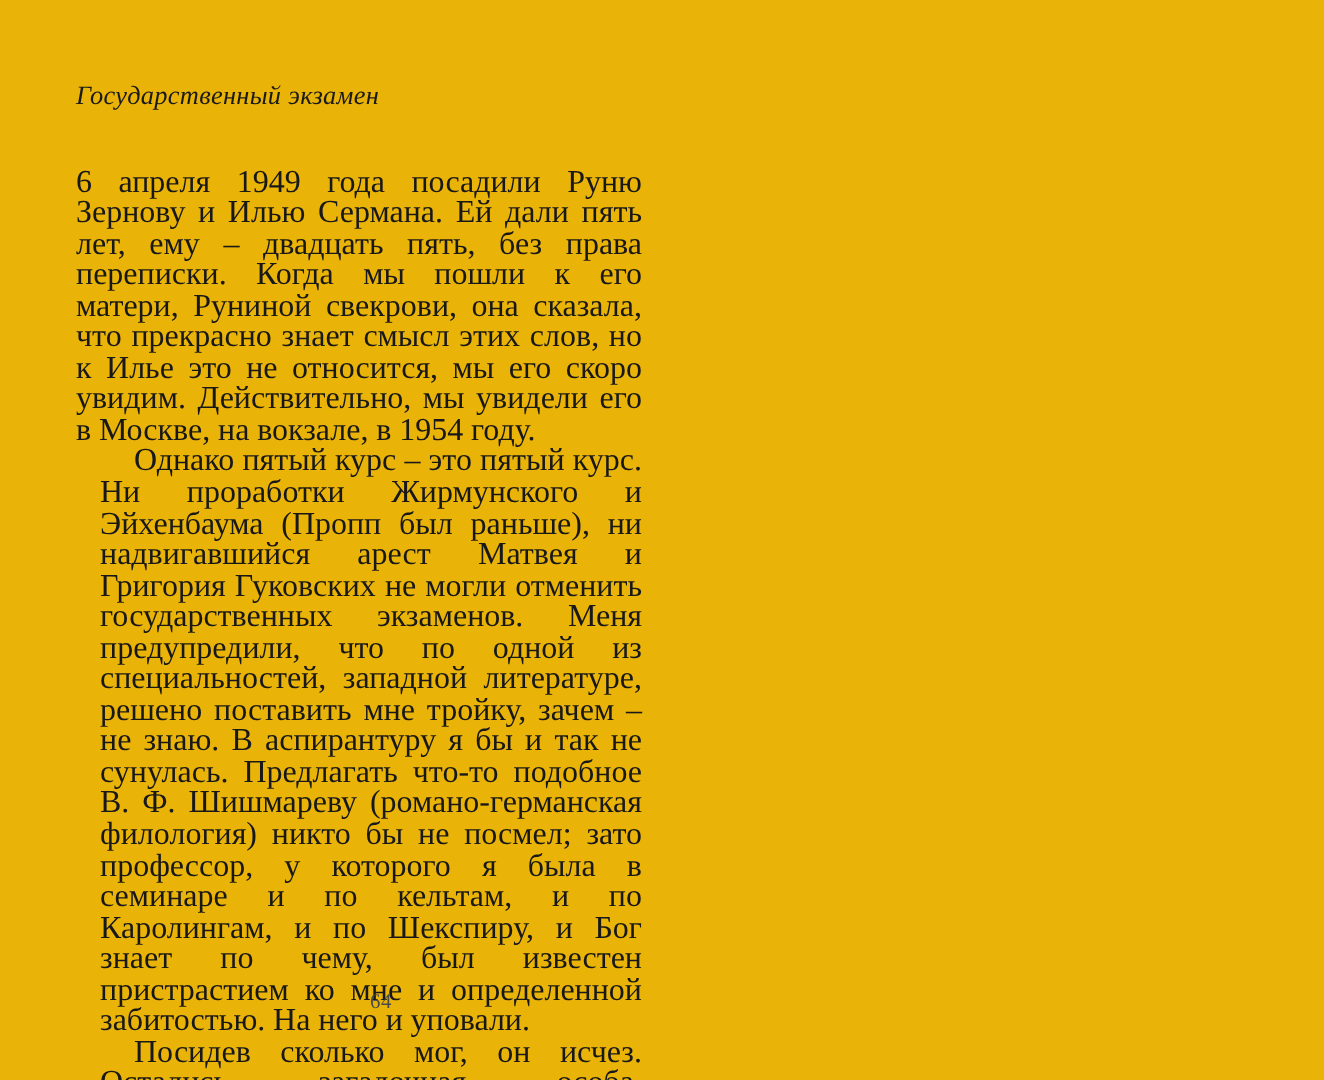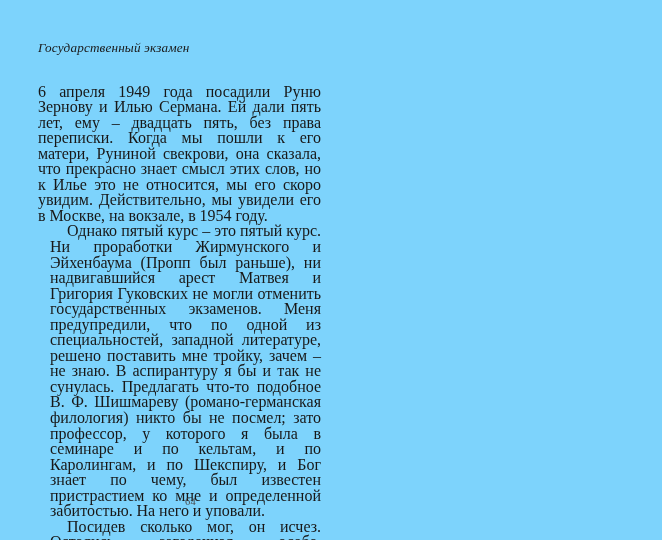--- a/index.html
+++ b/index.html
@@ -11,21 +11,21 @@
     height: 540px;
     background: #ffffff;
     font-family: "Liberation Serif", "DejaVu Serif", serif;
     color: #1d1d1d;
     overflow: hidden;
   }
   .spread {
     position: relative;
     width: 662px;
     height: 540px;
-    background: #7dd3fc;
+    background: #eab308;
     display: flex;
     align-items: center;
   }
   .page {
     position: relative;
     height: 540px;
     box-sizing: border-box;
   }
   .page-left {
     width: 331px;

